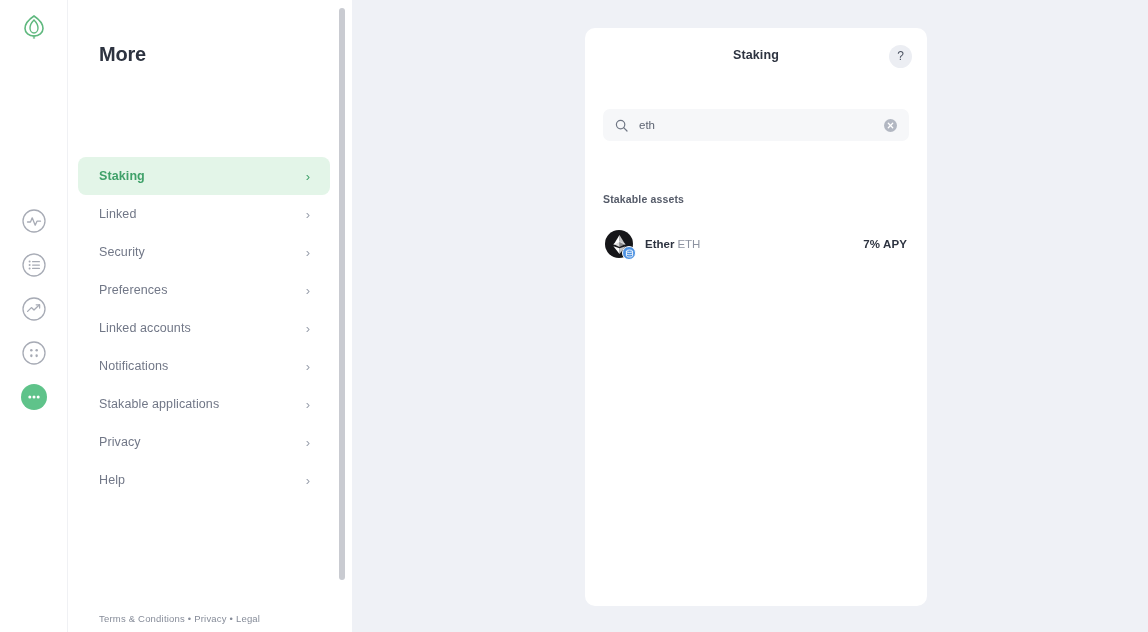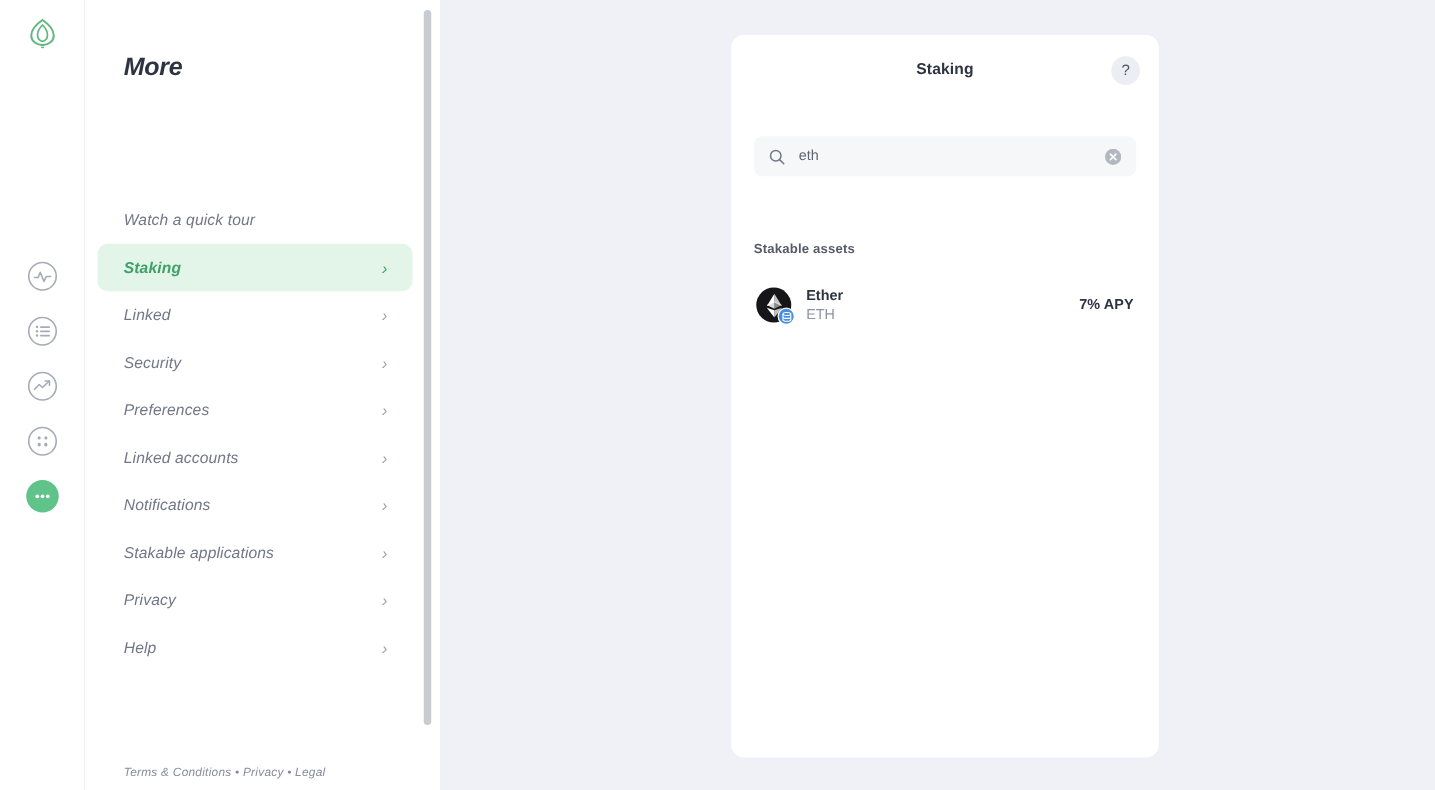--- a/index.html
+++ b/index.html
@@ -31,21 +31,21 @@
     width: 26px; height: 26px; border-radius: 50%;
     display: flex; align-items: center; justify-content: center;
     cursor: pointer;
   }
   .rail-icon svg { display: block; }
   .rail-icon.active { background: #5fc38a; }
 
   
   .sidebar {
     width: 284px; height: 632px; background: #ffffff;
-    flex: 0 0 284px; position: relative; font-style: italic;
+    flex: 0 0 284px; position: relative;
   }
   .sidebar-title {
     position: absolute; left: 31px; top: 43px;
     font-size: 20px; font-weight: bold; color: #2d3340;
     letter-spacing: -0.2px;
   }
   .menu { position: absolute; left: 10px; top: 157px; width: 252px; }
   .menu-item {
     height: 38px; display: flex; align-items: center;
     padding: 0 20px 0 21px; border-radius: 8px;
@@ -135,21 +135,21 @@
   .asset-logo .coin {
     width: 28px; height: 28px; border-radius: 50%;
     background: #161619; display: flex; align-items: center; justify-content: center;
   }
   .asset-logo .badge {
     position: absolute; right: -3px; bottom: -2px;
     width: 14px; height: 14px; border-radius: 50%;
     background: #4a90e2; border: 1.5px solid #ffffff;
     display: flex; align-items: center; justify-content: center;
   }
-  .asset-text { margin-left: 12px; display: flex; flex-direction: column; gap: 3px; }
+  .asset-text { margin-left: 12px; display: flex; flex-direction: row; gap: 3px; }
   .asset-name { font-size: 11.5px; font-weight: bold; color: #2d3340; }
   .asset-symbol { font-size: 11.5px; color: #8d93a1; }
   .asset-apy {
     margin-left: auto; font-size: 11.5px; font-weight: bold; color: #2d3340;
     letter-spacing: .1px;
   }
 </style>
 </head>
 <body>
 
@@ -209,24 +209,20 @@
           <circle cx="17.2" cy="13" r="1.5" fill="#ffffff"></circle>
         </svg>
       </div>
     </div>
   </div>
 
   <div class="sidebar">
     <div class="sidebar-title">More</div>
 
     <div class="menu">
-      <div class="menu-item">
-        <span class="menu-label">Watch a quick tour</span>
-        <span class="menu-chev"></span>
-      </div>
       <div class="menu-item selected">
         <span class="menu-label">Staking</span>
         <span class="menu-chev">›</span>
       </div>
       <div class="menu-item">
         <span class="menu-label">Linked</span>
         <span class="menu-chev">›</span>
       </div>
       <div class="menu-item">
         <span class="menu-label">Security</span>

